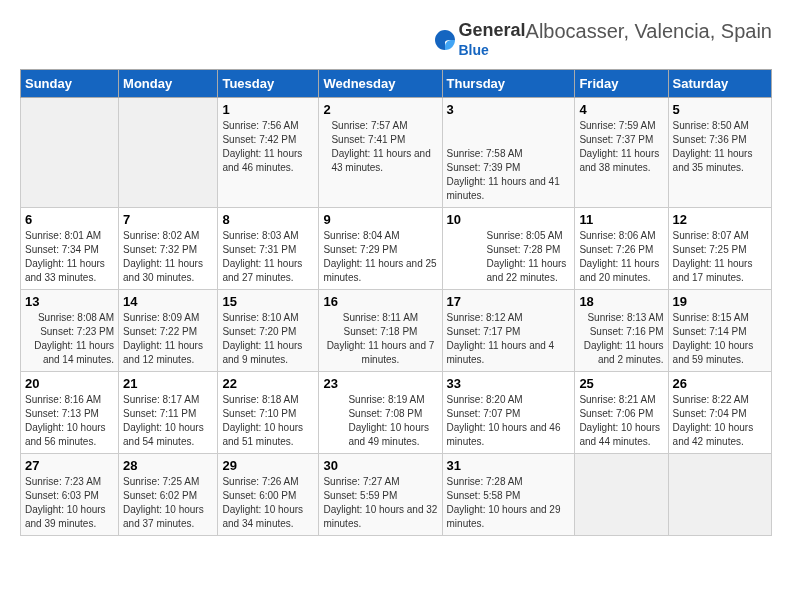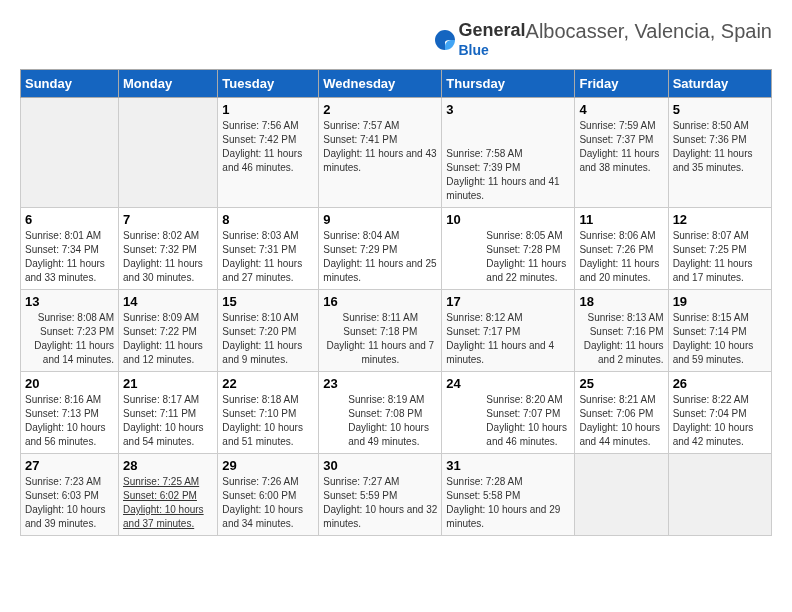--- a/index.html
+++ b/index.html
@@ -124,21 +124,21 @@
         <td class="empty-cell"></td>
         <td class="empty-cell"></td>
         <td>
           <span class="day-num">1</span>
           <div class="day-detail" style="white-space: pre-line;">Sunrise: 7:56 AM
 Sunset: 7:42 PM
 Daylight: 11 hours and 46 minutes.</div>
         </td>
         <td>
           <span class="day-num">2</span>
-          <div class="day-detail" style="white-space: pre-line;">Sunrise: 7:57 AM
+          <div class="day-detail" style="white-space: pre-line; margin-left: 8px;">Sunrise: 7:57 AM
 Sunset: 7:41 PM
 Daylight: 11 hours and 43 minutes.</div>
         </td>
         <td>
           <span class="day-num">3</span>
           <div class="day-detail" style="white-space: pre-line; margin-top: 30px;">Sunrise: 7:58 AM
 Sunset: 7:39 PM
 Daylight: 11 hours and 41 minutes.</div>
         </td>
         <td>
@@ -261,22 +261,22 @@
 Sunset: 7:10 PM
 Daylight: 10 hours and 51 minutes.</div>
         </td>
         <td>
           <span class="day-num">23</span>
           <div class="day-detail" style="white-space: pre-line; margin-left: 25px;">Sunrise: 8:19 AM
 Sunset: 7:08 PM
 Daylight: 10 hours and 49 minutes.</div>
         </td>
         <td>
-          <span class="day-num">24</span>
-          <div class="day-detail" style="white-space: pre-line; margin-left: 40px;">Sunrise: 8:20 AM
+          <span class="day-num">33</span>
+          <div class="day-detail" style="white-space: pre-line;">Sunrise: 8:20 AM
 Sunset: 7:07 PM
 Daylight: 10 hours and 46 minutes.</div>
         </td>
         <td>
           <span class="day-num">25</span>
           <div class="day-detail" style="white-space: pre-line;">Sunrise: 8:21 AM
 Sunset: 7:06 PM
 Daylight: 10 hours and 44 minutes.</div>
         </td>
         <td>
@@ -288,21 +288,21 @@
       </tr>
       <tr>
         <td>
           <span class="day-num">27</span>
           <div class="day-detail" style="white-space: pre-line;">Sunrise: 7:23 AM
 Sunset: 6:03 PM
 Daylight: 10 hours and 39 minutes.</div>
         </td>
         <td>
           <span class="day-num">28</span>
-          <div class="day-detail" style="white-space: pre-line; text-decoration: underline;">Sunrise: 7:25 AM
+          <div class="day-detail" style="white-space: pre-line;">Sunrise: 7:25 AM
 Sunset: 6:02 PM
 Daylight: 10 hours and 37 minutes.</div>
         </td>
         <td>
           <span class="day-num">29</span>
           <div class="day-detail" style="white-space: pre-line;">Sunrise: 7:26 AM
 Sunset: 6:00 PM
 Daylight: 10 hours and 34 minutes.</div>
         </td>
         <td>

